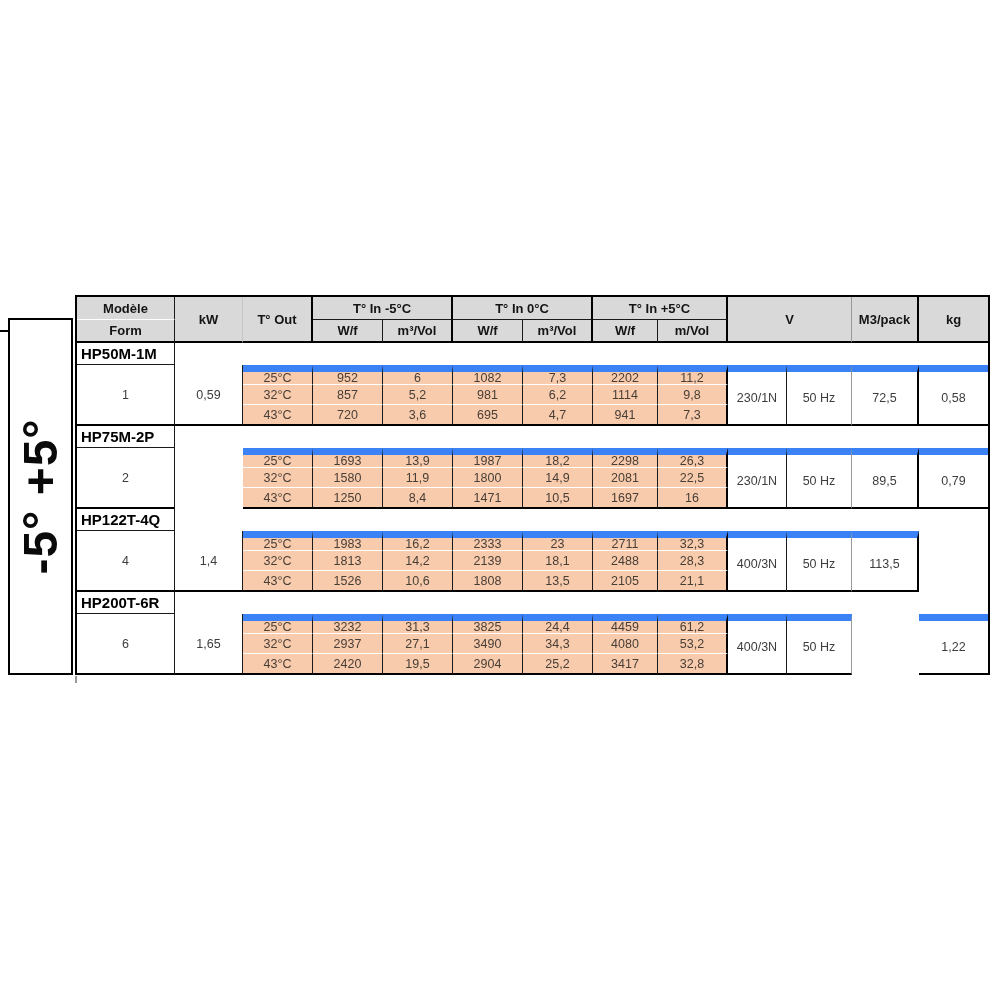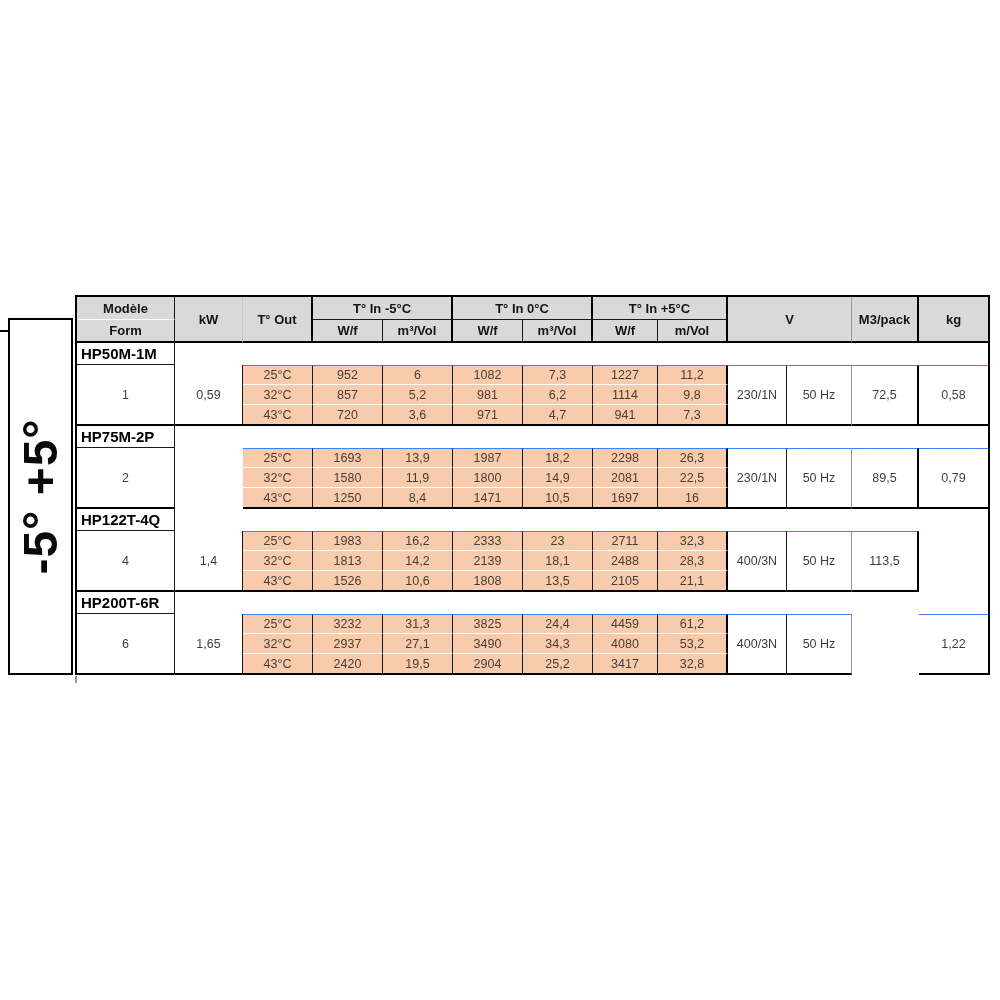--- a/index.html
+++ b/index.html
@@ -27,21 +27,21 @@
   .val{font-size:12.5px;color:#3d3d3d;}
   .og.val{color:#473e36;}
   .model{font-size:15px;font-weight:bold;color:#000;justify-content:flex-start;padding-left:4px;}
   .br{border-right:1px solid #1a1a1a;}
   .br2{border-right:2px solid #000;}
   .brG{border-right:1px solid #999;}
   .brL{border-right:1px solid #c6c6c6;}
   .bb{border-bottom:1px solid #1a1a1a;}
   .bb2{border-bottom:2px solid #000;}
   .bbW{border-bottom:1px solid #fff;}
-  .bt{border-top:1px solid #3b82f6;}
+  .bt{border-top:7px solid #3b82f6;}
 </style>
 </head>
 <body>
 
 <div id="canvas">
 
   <div class="stray-line"></div>
   <div class="tick"></div>
 
   <div class="side-box">
@@ -70,33 +70,33 @@
 
     <div class="c model br bb" style="grid-area:3/1">HP50M-1M</div>
     <div class="c" style="grid-area:3/2/4/14"></div>
     <div class="c val br bb2" style="grid-area:4/1/7/2">1</div>
     <div class="c val br bb2" style="grid-area:4/2/7/3">0,59</div>
     <div class="c og val br bt bbW" style="grid-area:4/3">25°C</div>
     <div class="c og val br bt bbW" style="grid-area:4/4">952</div>
     <div class="c og val br bt bbW" style="grid-area:4/5">6</div>
     <div class="c og val br bt bbW" style="grid-area:4/6">1082</div>
     <div class="c og val br bt bbW" style="grid-area:4/7">7,3</div>
-    <div class="c og val br bt bbW" style="grid-area:4/8">1227</div>
+    <div class="c og val br bt bbW" style="grid-area:4/8">2202</div>
     <div class="c og val br2 bt bbW" style="grid-area:4/9">11,2</div>
     <div class="c og val br bbW" style="grid-area:5/3">32°C</div>
     <div class="c og val br bbW" style="grid-area:5/4">857</div>
     <div class="c og val br bbW" style="grid-area:5/5">5,2</div>
     <div class="c og val br bbW" style="grid-area:5/6">981</div>
     <div class="c og val br bbW" style="grid-area:5/7">6,2</div>
     <div class="c og val br bbW" style="grid-area:5/8">1114</div>
     <div class="c og val br2 bbW" style="grid-area:5/9">9,8</div>
     <div class="c og val br bb2" style="grid-area:6/3">43°C</div>
     <div class="c og val br bb2" style="grid-area:6/4">720</div>
     <div class="c og val br bb2" style="grid-area:6/5">3,6</div>
-    <div class="c og val br bb2" style="grid-area:6/6">971</div>
+    <div class="c og val br bb2" style="grid-area:6/6">695</div>
     <div class="c og val br bb2" style="grid-area:6/7">4,7</div>
     <div class="c og val br bb2" style="grid-area:6/8">941</div>
     <div class="c og val br2 bb2" style="grid-area:6/9">7,3</div>
     <div class="c val bt br bb2" style="grid-area:4/10/7/11">230/1N</div>
     <div class="c val bt brG bb2" style="grid-area:4/11/7/12">50 Hz</div>
     <div class="c val bt br2 bb2" style="grid-area:4/12/7/13">72,5</div>
     <div class="c val bt bb2" style="grid-area:4/13/7/14">0,58</div>
 
     <div class="c model br bb" style="grid-area:7/1">HP75M-2P</div>
     <div class="c" style="grid-area:7/2/8/14"></div>

